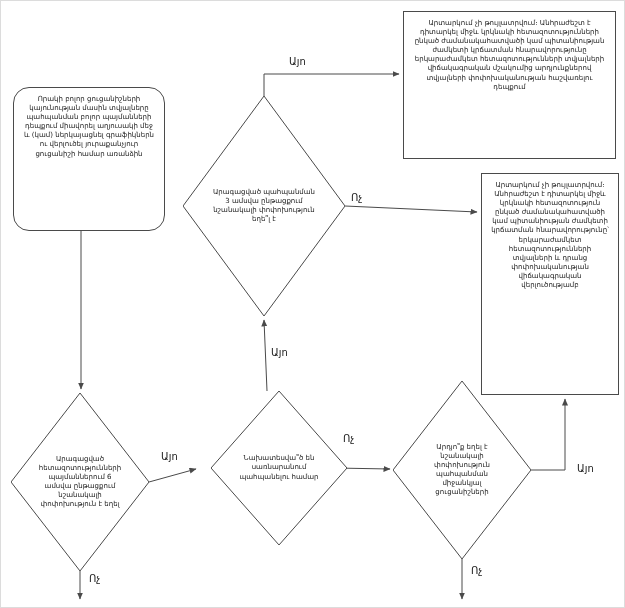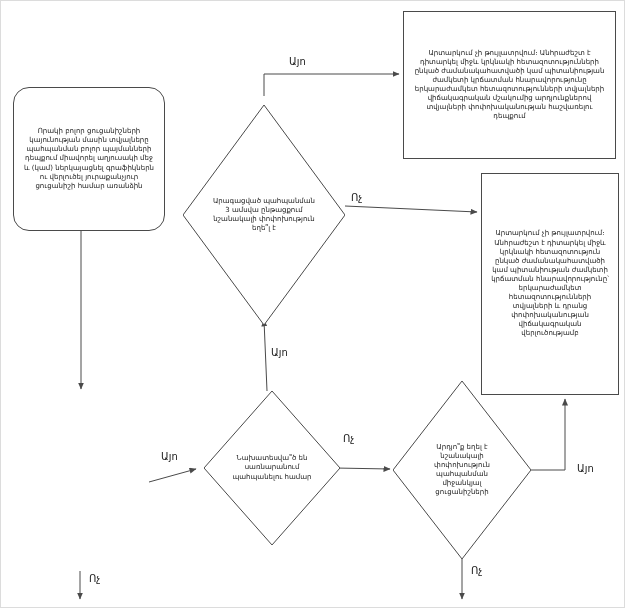--- a/index.html
+++ b/index.html
@@ -29,21 +29,21 @@
     position: absolute;
     z-index: 1;
     font-size: 7px;
     line-height: 1.3;
     text-align: center;
   }
   .box {
     background: #ffffff;
     border: 1px solid #4a4a4a;
     display: flex;
-    align-items: center;
+    align-items: flex-start;
     justify-content: center;
     padding: 7px 8px;
   }
   .rounded { border-radius: 16px; }
   .diamond {
     display: flex;
     align-items: center;
     justify-content: center;
   }
   .diamond-shape {
@@ -98,29 +98,35 @@
   </div>
 
   <div class="node box" style="left:402px; top:10px; width:213px; height:148px;">
     <div class="node-text">Արտարկում չի թույլատրվում։ Անհրաժեշտ է դիտարկել միջև կրկնակի հետազոտությունների ընկած ժամանակահատվածի կամ պիտանիության ժամկետի կրճատման հնարավորությունը երկարաժամկետ հետազոտությունների տվյալների վիճակագրական մշակումից արդյունքներով տվյալների փոփոխականության հաշվառելու դեպքում</div>
   </div>
 
   <div class="node box" style="left:480px; top:172px; width:138px; height:222px;">
     <div class="node-text">Արտարկում չի թույլատրվում։ Անհրաժեշտ է դիտարկել միջև կրկնակի հետազոտություն ընկած ժամանակահատվածի կամ պիտանիության ժամկետի կրճատման հնարավորությունը՝ երկարաժամկետ հետազոտությունների տվյալների և դրանց փոփոխականության վիճակագրական վերլուծությամբ</div>
   </div>
 
-  <div class="node diamond" style="left:182px; top:104px; width:162px; height:220px;">
+  <div class="node diamond" style="left:182px; top:95px; width:162px; height:220px;">
     <svg class="diamond-shape" viewBox="0 0 100 100" preserveAspectRatio="none">
       <polygon points="50,0 100,50 50,100 0,50"></polygon>
     </svg>
     <div class="node-text">Արագացված պահպանման 3 ամսվա ընթացքում նշանակալի փոփոխություն եղե՞լ է</div>
   </div>
 
+  <div class="node diamond" style="left:10px; top:392px; width:138px; height:178px;">
+    <svg class="diamond-shape" viewBox="0 0 100 100" preserveAspectRatio="none">
+      <polygon points="50,0 100,50 50,100 0,50"></polygon>
+    </svg>
+    <div class="node-text">Արագացված հետազոտությունների պայմաններում 6 ամսվա ընթացքում նշանակալի փոփոխություն է եղել</div>
+  </div>
 
-  <div class="node diamond" style="left:203px; top:390px; width:136px; height:154px;">
+  <div class="node diamond" style="left:210px; top:390px; width:136px; height:154px;">
     <svg class="diamond-shape" viewBox="0 0 100 100" preserveAspectRatio="none">
       <polygon points="50,0 100,50 50,100 0,50"></polygon>
     </svg>
     <div class="node-text">Նախատեսվա՞ծ են սառնարանում պահպանելու համար</div>
   </div>
 
   <div class="node diamond" style="left:392px; top:380px; width:138px; height:178px;">
     <svg class="diamond-shape" viewBox="0 0 100 100" preserveAspectRatio="none">
       <polygon points="50,0 100,50 50,100 0,50"></polygon>
     </svg>

